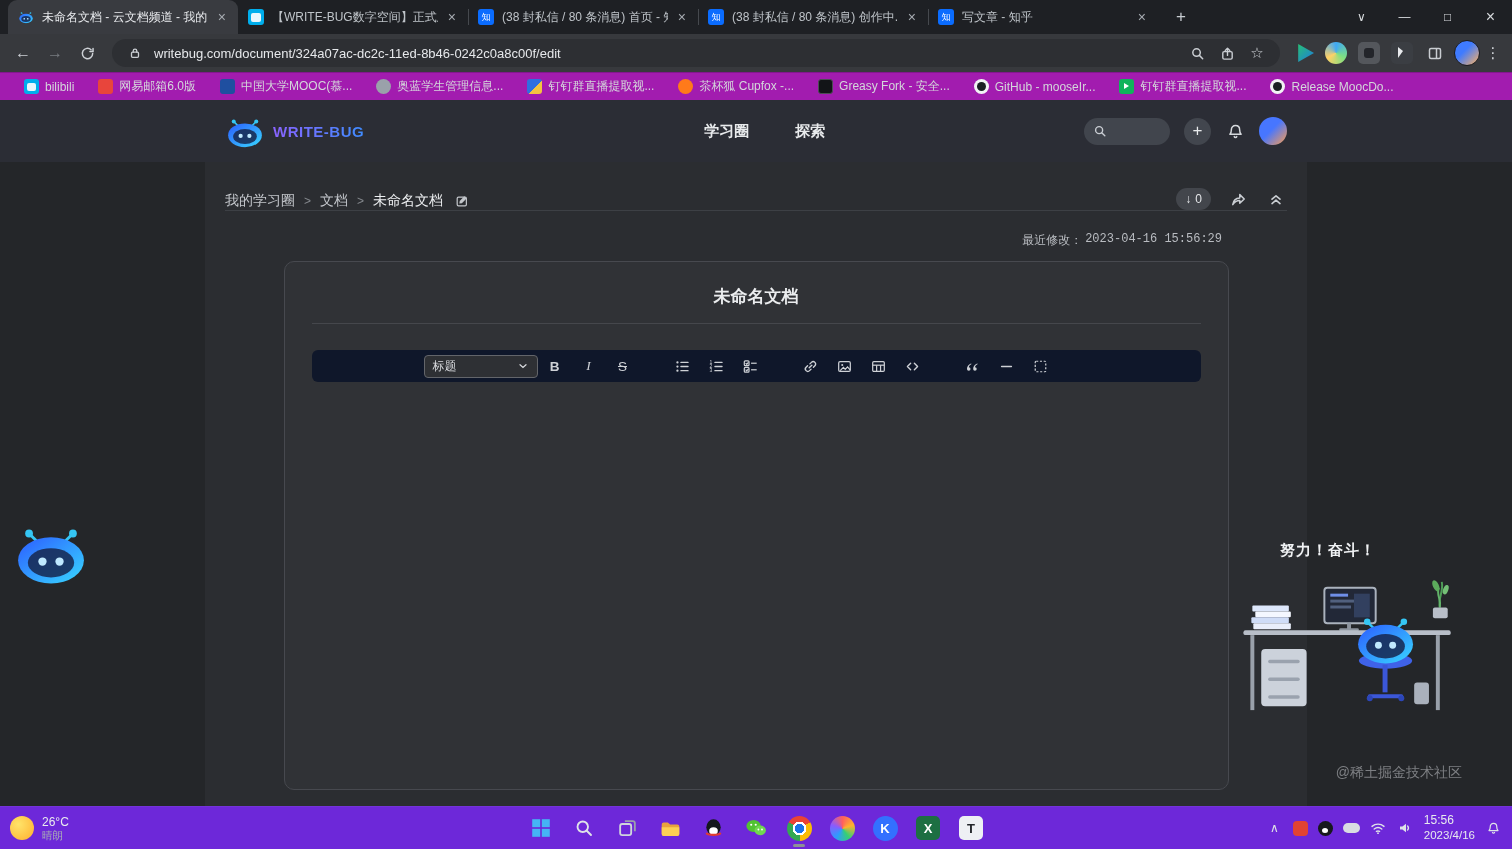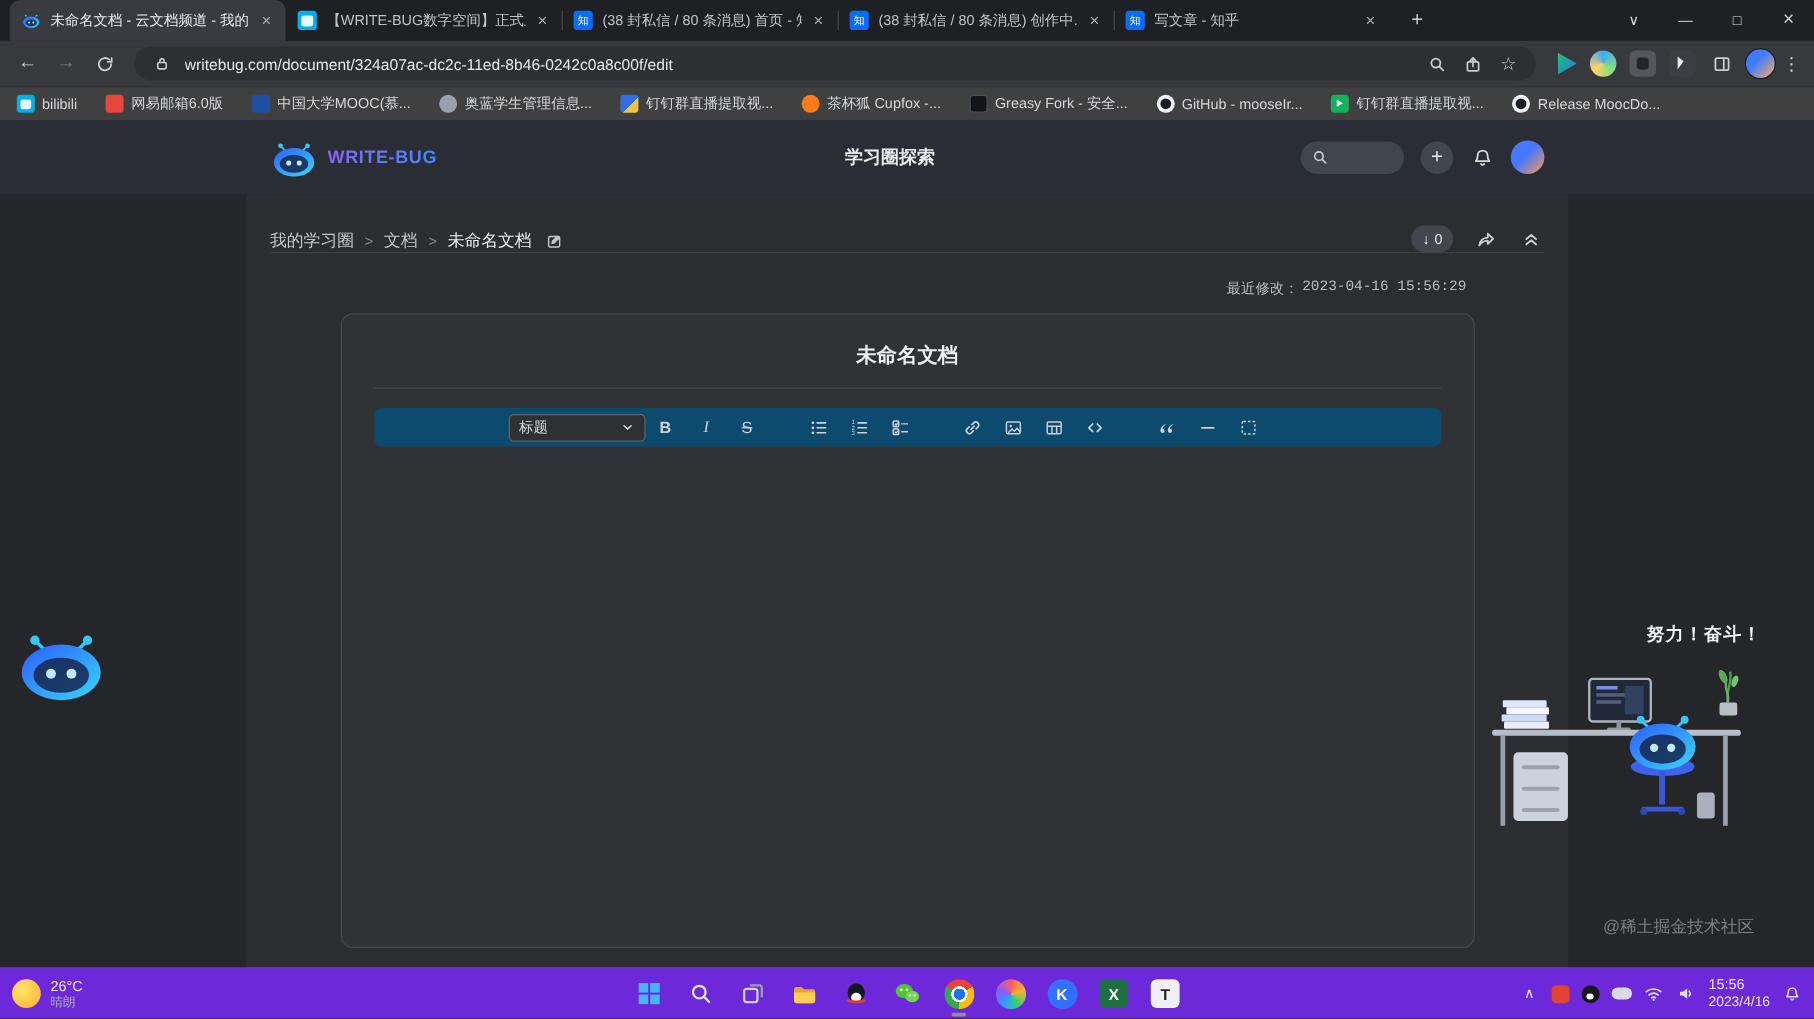--- a/index.html
+++ b/index.html
@@ -38,21 +38,21 @@
   .ext-play{background:linear-gradient(135deg,#27c46f,#1f7ae0);clip-path:polygon(12% 0,100% 50%,12% 100%);width:18px;height:18px;border-radius:2px;}
   .ext-globe{border-radius:50%;background:conic-gradient(#3fa9f5,#7ee081,#ffd166,#3fa9f5);}
   .ext-dark{background:#54575c;position:relative;}
   .ext-dark::after{content:"";position:absolute;inset:6px;background:#23252a;border-radius:3px;}
   .ext-cursor{background:#3b3e43;position:relative;}
   .ext-cursor::after{content:"";position:absolute;left:7px;top:5px;width:0;height:0;
     border-left:5px solid #e8eaed;border-top:4px solid transparent;border-bottom:7px solid transparent;}
   .avatar-sm{width:26px;height:26px;border-radius:50%;background:linear-gradient(135deg,#3f7bff 40%,#ffb25e);border:1px solid #1c1d20;}
   .dots{color:#cdd1d6;font-size:15px;width:22px;text-align:center;}
 
-  .bookmarks{height:28px;background:#404040;display:flex;align-items:center;padding:0 14px;gap:24px;
+  .bookmarks{height:28px;background:#a21caf;display:flex;align-items:center;padding:0 24px;gap:24px;
     border-top:1px solid rgba(0,0,0,.18);}
   .bookmark{display:flex;align-items:center;gap:6px;color:#d4d7db;font-size:12px;white-space:nowrap;}
   .bmi{width:15px;height:15px;border-radius:3px;flex:none;position:relative;}
   .bmi-mail{background:#e8453c;}
   .bmi-mooc{background:#1f4fa0;}
   .bmi-globe{background:#9aa1aa;border-radius:50%;}
   .bmi-edu{background:linear-gradient(135deg,#2f6fe0 55%,#f3c340 55%);}
   .bmi-cupfox{background:#ff7a1a;border-radius:50%;}
   .bmi-greasy{background:#121417;border:1px solid #4a4e53;}
   .bmi-github{background:#f2f3f5;border-radius:50%;}
@@ -61,21 +61,21 @@
   .bmi-ding::after{content:"";position:absolute;left:5px;top:4px;width:0;height:0;
     border-left:5px solid #fff;border-top:3.5px solid transparent;border-bottom:3.5px solid transparent;}
 
   
   .page{height:706px;background:#242629;position:relative;}
   .site-header{height:62px;background:#2b2d35;}
   .shd-inner{width:1102px;height:100%;margin:0 auto;display:flex;align-items:center;padding:0 20px;}
   .brand{display:flex;align-items:center;gap:8px;}
   .brand-text{font-size:15px;font-weight:800;letter-spacing:.5px;
     background:linear-gradient(90deg,#8a63ff,#3f8cff);-webkit-background-clip:text;background-clip:text;color:transparent;}
-  .site-nav{display:flex;margin-left:340px;font-size:15px;font-weight:600;color:#e8eaec;}
+  .site-nav{display:flex;gap:46px;margin-left:340px;font-size:15px;font-weight:600;color:#e8eaec;}
   .hdr-right{margin-left:auto;display:flex;align-items:center;gap:14px;}
   .search-pill{width:86px;height:27px;background:#41454d;border-radius:14px;display:flex;align-items:center;padding:0 9px;color:#c9cdd3;}
   .plus-btn{width:27px;height:27px;border-radius:50%;background:#42464e;color:#e8eaec;display:grid;place-items:center;font-size:17px;}
   .bell{width:20px;height:20px;color:#d6d9dd;display:grid;place-items:center;}
   .hdr-avatar{width:28px;height:28px;border-radius:50%;background:linear-gradient(135deg,#4776ff 45%,#ff9d4d);}
 
   .content-col{width:1102px;margin:0 auto;background:#2b2d31;min-height:644px;padding:0 20px;position:relative;}
   .bc-row{height:49px;display:flex;align-items:flex-end;border-bottom:1px solid #3d4045;}
   .breadcrumb{display:flex;align-items:center;gap:9px;font-size:14px;color:#c3c6cb;}
   .crumb-cur{color:#edeff1;}
@@ -83,35 +83,35 @@
   .edit-ic{width:16px;height:16px;color:#c3c6cb;display:grid;place-items:center;margin-left:2px;}
   .bc-actions{margin-left:auto;display:flex;align-items:center;gap:16px;}
   .dl-pill{height:22px;padding:0 9px;background:#43464c;border-radius:12px;display:flex;align-items:center;gap:4px;color:#e4e6e9;font-size:12px;}
   .ghost-ic{width:22px;height:22px;display:grid;place-items:center;color:#caced3;}
 
   .modified-row{display:flex;justify-content:flex-end;padding:21px 65px 0 0;font-size:12px;color:#b9bcc1;gap:3px;font-family:Liberation Mono, monospace;}
 
   .doc-card{margin:12px auto 0;width:945px;height:529px;border:1px solid #47494f;border-radius:10px;background:#303236;}
   .doc-title{text-align:center;padding-top:23px;font-size:17px;font-weight:600;color:#ebedef;}
   .card-divider{margin:15px 27px 0;border-bottom:1px solid #45474c;}
-  .ed-toolbar{margin:16px 27px 0;height:32px;background:#0c4a6e;border-radius:6px;display:flex;align-items:center;padding:0 12px;}
+  .ed-toolbar{margin:26px 27px 0;height:32px;background:#0f172a;border-radius:6px;display:flex;align-items:center;padding:0 12px;}
   .hsel{margin-left:100px;width:114px;height:23px;background:#2e3034;border:1px solid #63656a;border-radius:4px;
     display:flex;align-items:center;justify-content:space-between;padding:0 8px;font-size:12px;color:#dadce0;}
   .tb-btn{width:26px;height:24px;display:grid;place-items:center;color:#ced1d6;font-size:13.5px;border-radius:4px;margin:0 4px;}
   .tb-btn.gap{margin-left:30px;}
   .tb-btn:first-of-type{margin-left:36px;}
   .g-bold{font-weight:800;}
   .g-italic{font-style:italic;font-family:"Liberation Serif","DejaVu Serif",serif;}
   .g-strike{text-decoration:line-through;}
   .ed-body{padding:30px 14px 0;display:flex;align-items:center;}
   .caret{width:1.5px;height:15px;background:#e2e5e9;margin-right:2px;}
   .placeholder{color:#8d9197;font-size:13.5px;}
 
   .mascot{position:absolute;left:12px;bottom:221px;width:78px;z-index:5;}
-  .corner{position:absolute;right:44px;bottom:110px;width:232px;z-index:5;text-align:right;}
+  .corner{position:absolute;right:44px;bottom:88px;width:232px;z-index:5;}
   .motto{color:#f0f2f4;font-weight:700;font-size:15px;margin:0 0 10px 44px;letter-spacing:1px;}
   .watermark{position:absolute;right:50px;bottom:24px;z-index:60;color:#9b9da1;opacity:.75;font-size:14px;}
 
   
   .taskbar{height:43px;background:#6d28d9;position:relative;display:flex;align-items:center;border-top:1px solid rgba(255,255,255,.05);}
   .weather{position:absolute;left:10px;display:flex;align-items:center;gap:8px;}
   .sun{width:24px;height:24px;border-radius:50%;background:radial-gradient(circle at 35% 35%,#ffe46a,#ffaf2e);}
   .wt-temp{font-size:12px;color:#e9ebee;line-height:1.2;}
   .wt-desc{font-size:10.5px;color:#a9adb5;line-height:1.2;}
   .tb-center{margin:0 auto;display:flex;align-items:center;gap:17px;}

